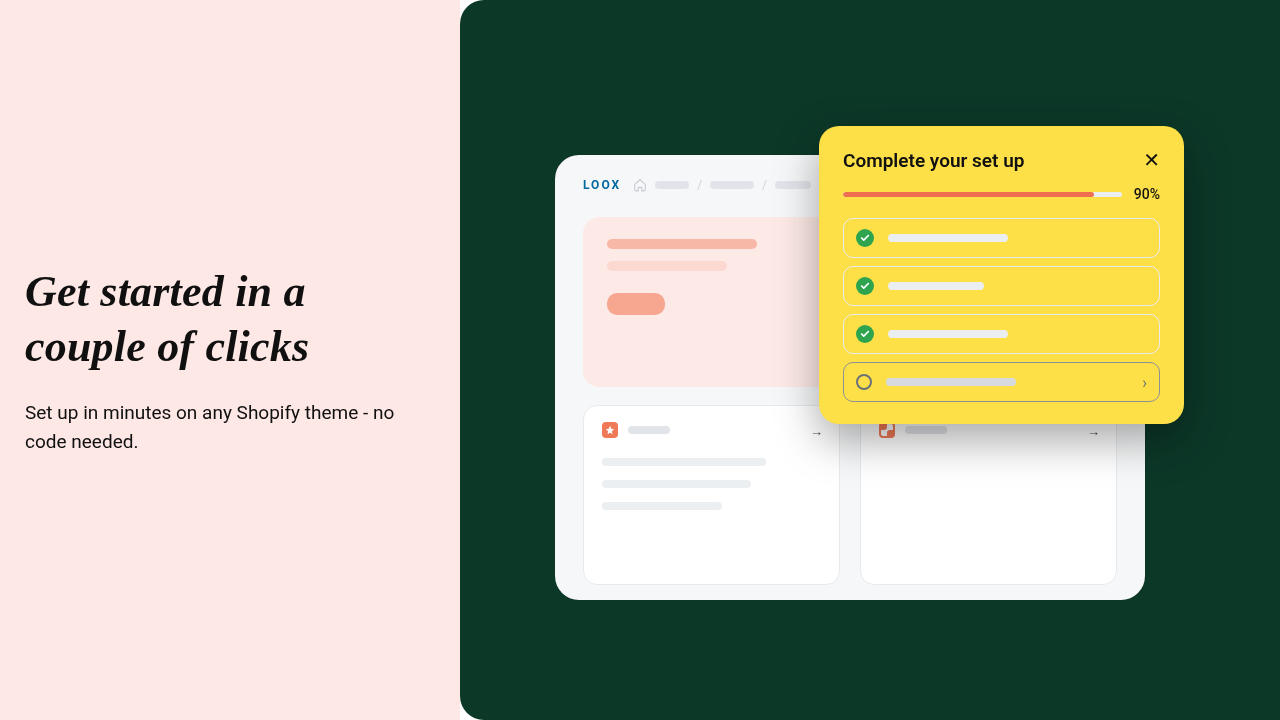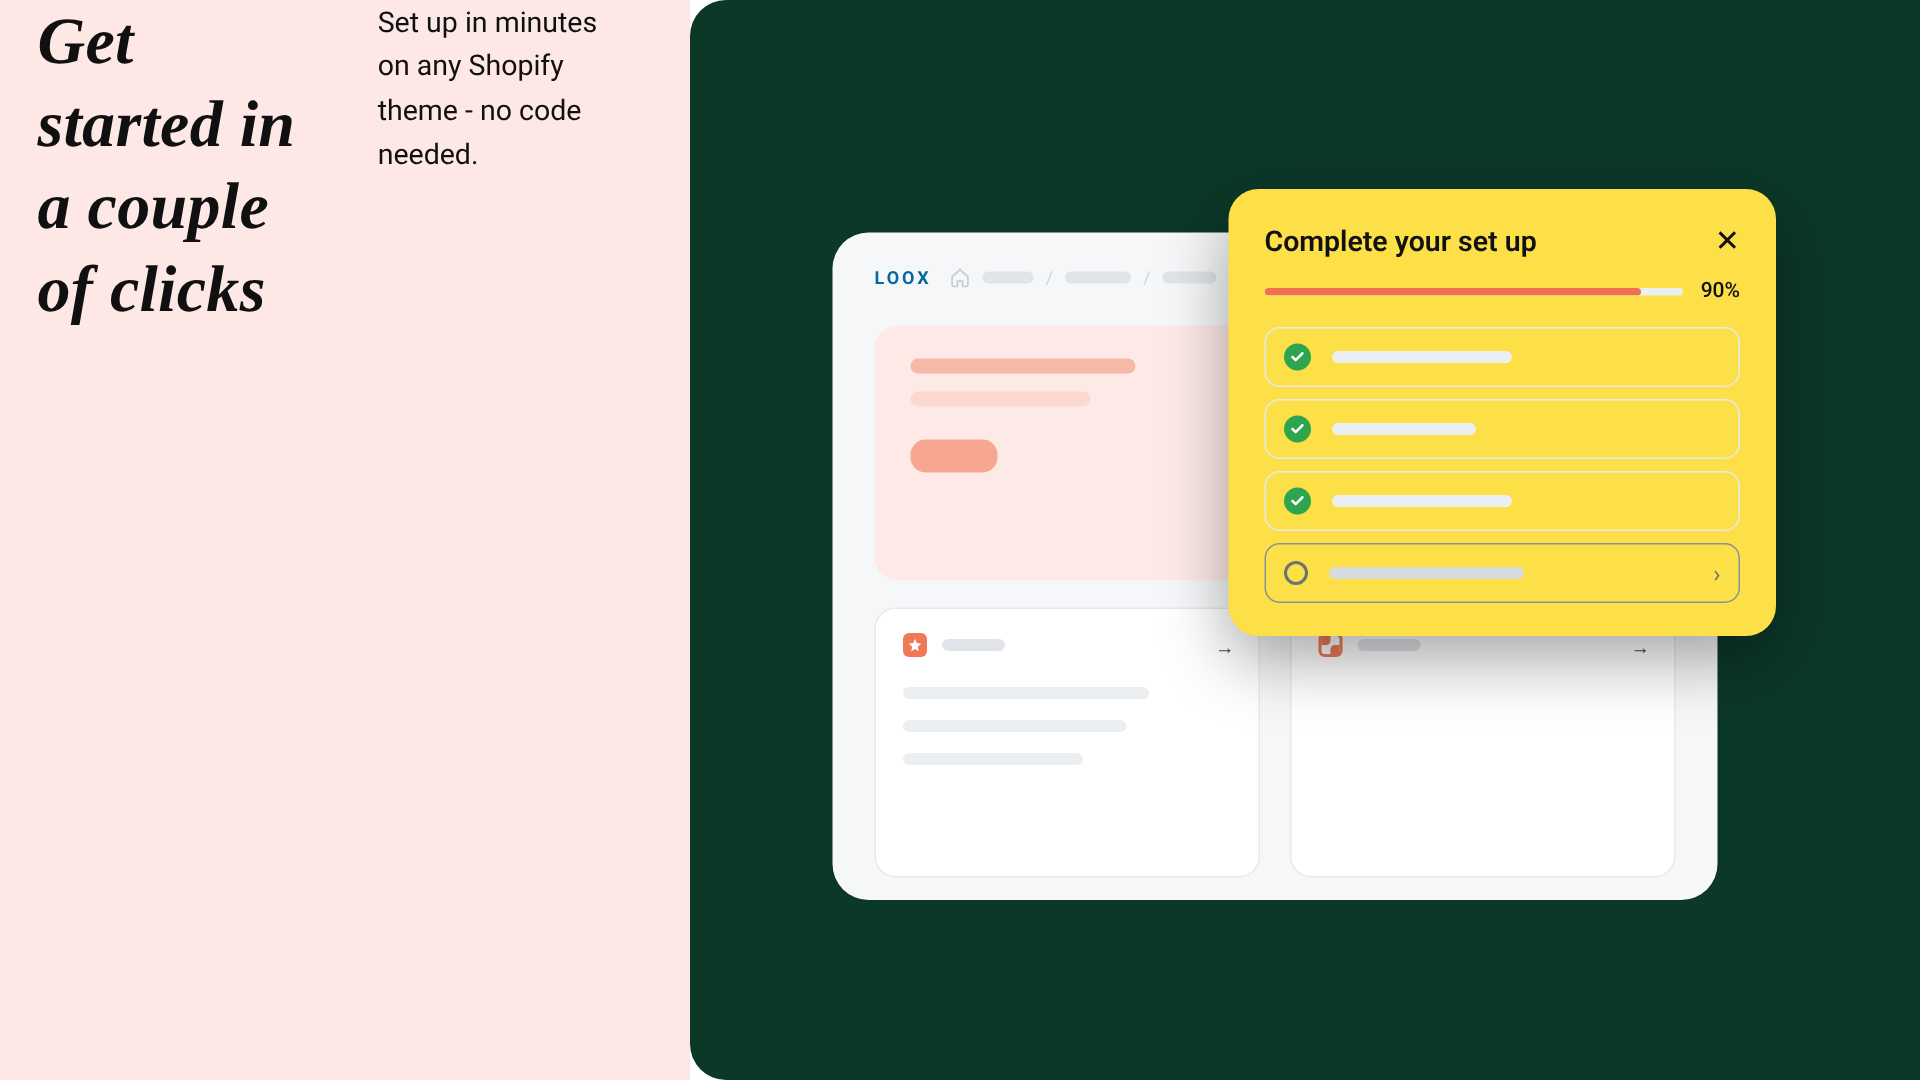--- a/index.html
+++ b/index.html
@@ -2,29 +2,29 @@
 <html><head>
 <meta charset="utf-8">
 <style>
   * { box-sizing: border-box; margin: 0; padding: 0; }
   html, body { width: 1280px; height: 720px; overflow: hidden; font-family: -apple-system, BlinkMacSystemFont, "Segoe UI", Roboto, Helvetica, Arial, sans-serif; }
   .root { display: flex; width: 100%; height: 100%; }
 
   
   .left {
     width: 460px; height: 100%; background: #fde8e5;
-    padding: 0 40px 0 25px; display: flex; flex-direction: row; justify-content: center;
+    padding: 0 40px 0 25px; display: flex; flex-direction: column; justify-content: center;
   }
   .headline {
     font-family: Georgia, "Times New Roman", serif;
     font-style: italic; font-weight: 600;
     font-size: 44px; line-height: 1.25; color: #101010; margin-bottom: 24px;
     letter-spacing: 0.2px;
   }
-  .subhead { font-size: 19px; line-height: 1.55; color: #101010; font-weight: 400; margin-left: 28px; }
+  .subhead { font-size: 19px; line-height: 1.55; color: #101010; font-weight: 400; }
 
   
   .right {
     flex: 1; height: 100%; background: #0c3828; border-radius: 24px 0 0 24px;
     position: relative;
   }
 
   
   .app-window {
     position: absolute; left: 95px; top: 155px; width: 590px; height: 445px;

